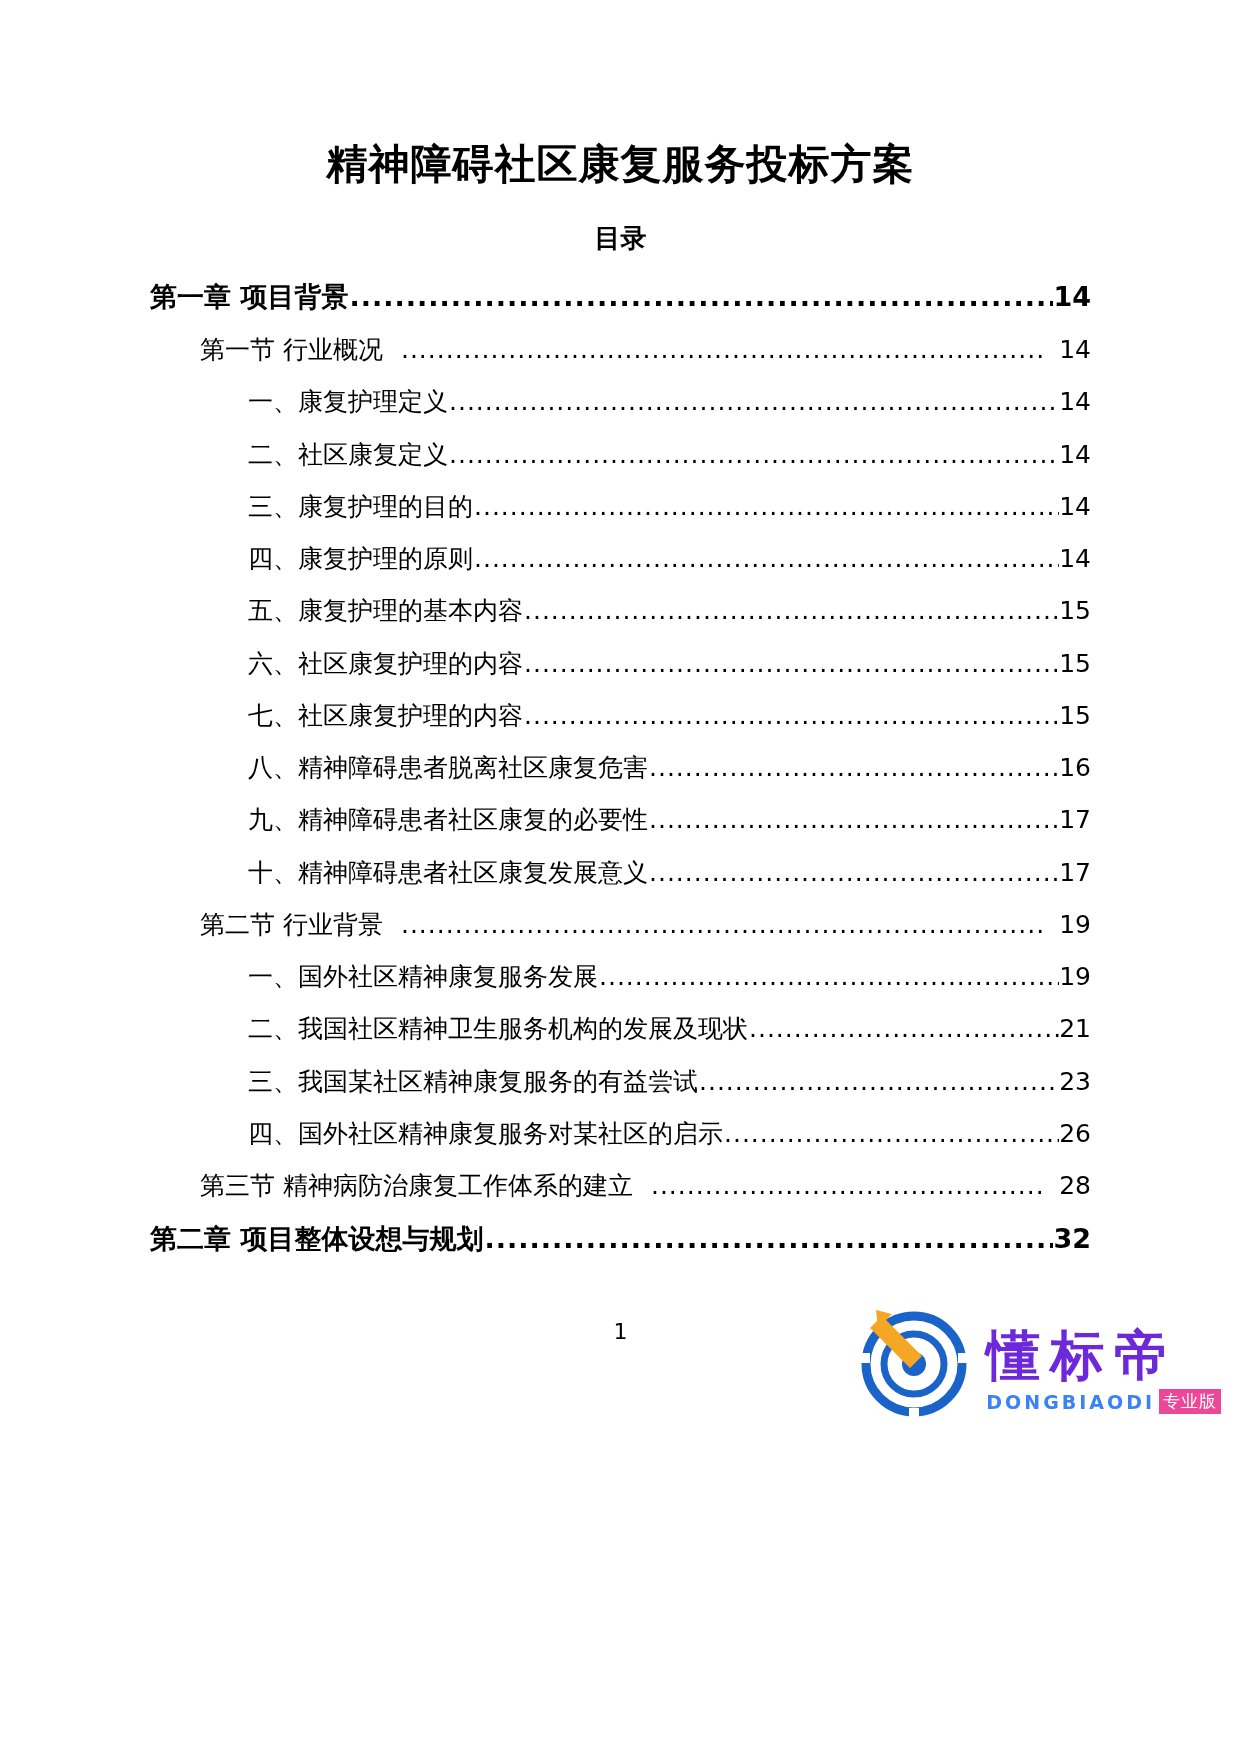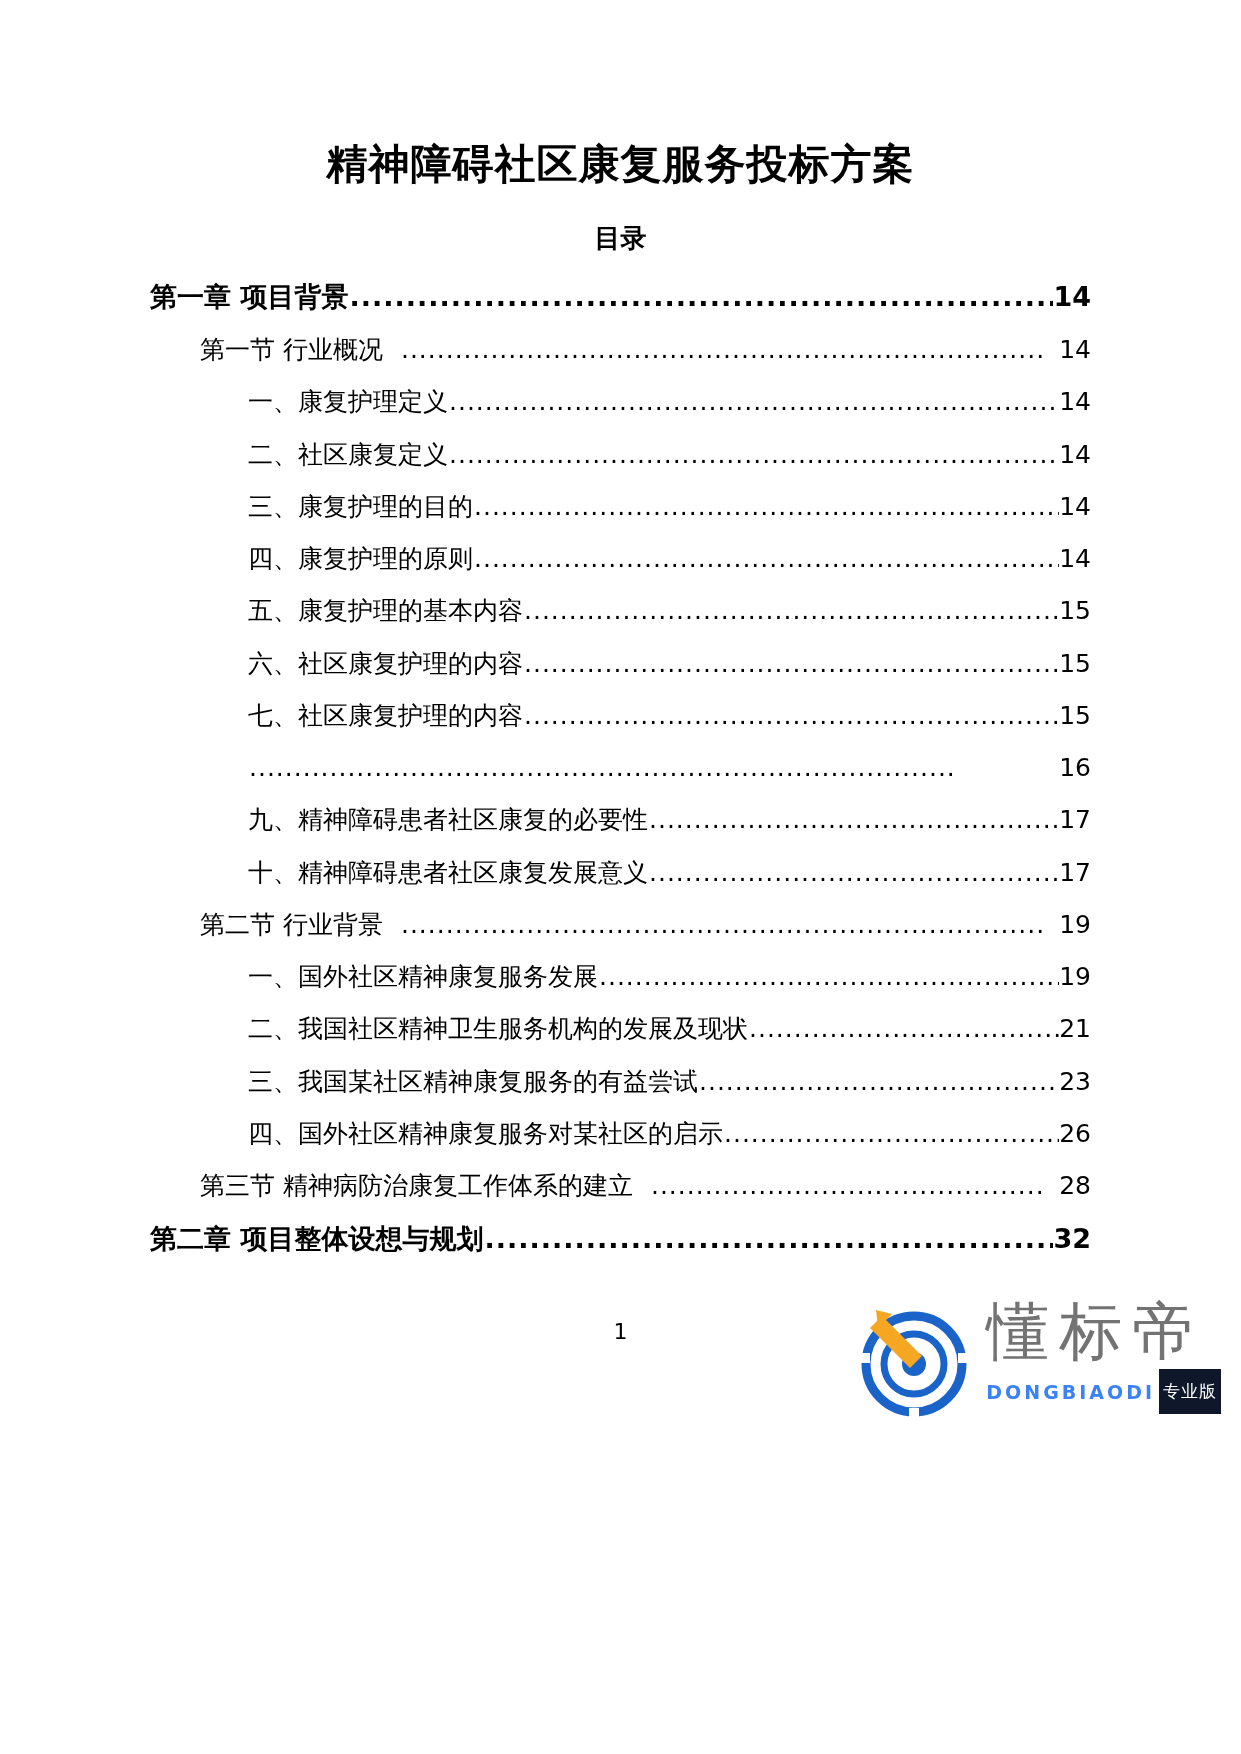--- a/index.html
+++ b/index.html
@@ -119,43 +119,43 @@
     flex: 0 0 auto;
   }
   .wm-text {
     display: flex;
     flex-direction: column;
     align-items: flex-start;
     margin-left: 6px;
     padding-bottom: 4px;
   }
   .wm-cn {
-    font-size: 63px;
-    font-weight: normal;
-    color: #737373;
+    font-size: 54px;
+    font-weight: bold;
+    color: #6d28d9;
     letter-spacing: 10px;
     line-height: 1;
   }
   .wm-en {
     display: flex;
     align-items: center;
     margin-top: 6px;
   }
   .wm-en-main {
     font-size: 19px;
     font-weight: bold;
     color: #3b82f6;
     letter-spacing: 3px;
   }
   .wm-en-badge {
     margin-left: 4px;
-    background: #0f172a;
+    background: #ec4899;
     color: #ffffff;
     font-size: 17px;
-    padding: 11px 4px;
+    padding: 1px 4px;
     letter-spacing: 1px;
   }
 </style>
 </head>
 <body>
 
 <div class="page">
 
   <div class="content">
 
@@ -203,20 +203,21 @@
           <span class="label">六、社区康复护理的内容</span>
           <span class="leader">...............................................................................</span>
           <span class="page-num">15</span>
         </div>
         <div class="toc-row lvl3">
           <span class="label">七、社区康复护理的内容</span>
           <span class="leader">...............................................................................</span>
           <span class="page-num">15</span>
         </div>
         <div class="toc-row lvl3">
+          <span class="label">八、精神障碍患者脱离社区康复危害</span>
           <span class="leader">...............................................................................</span>
           <span class="page-num">16</span>
         </div>
         <div class="toc-row lvl3">
           <span class="label">九、精神障碍患者社区康复的必要性</span>
           <span class="leader">...............................................................................</span>
           <span class="page-num">17</span>
         </div>
         <div class="toc-row lvl3">
           <span class="label">十、精神障碍患者社区康复发展意义</span>

